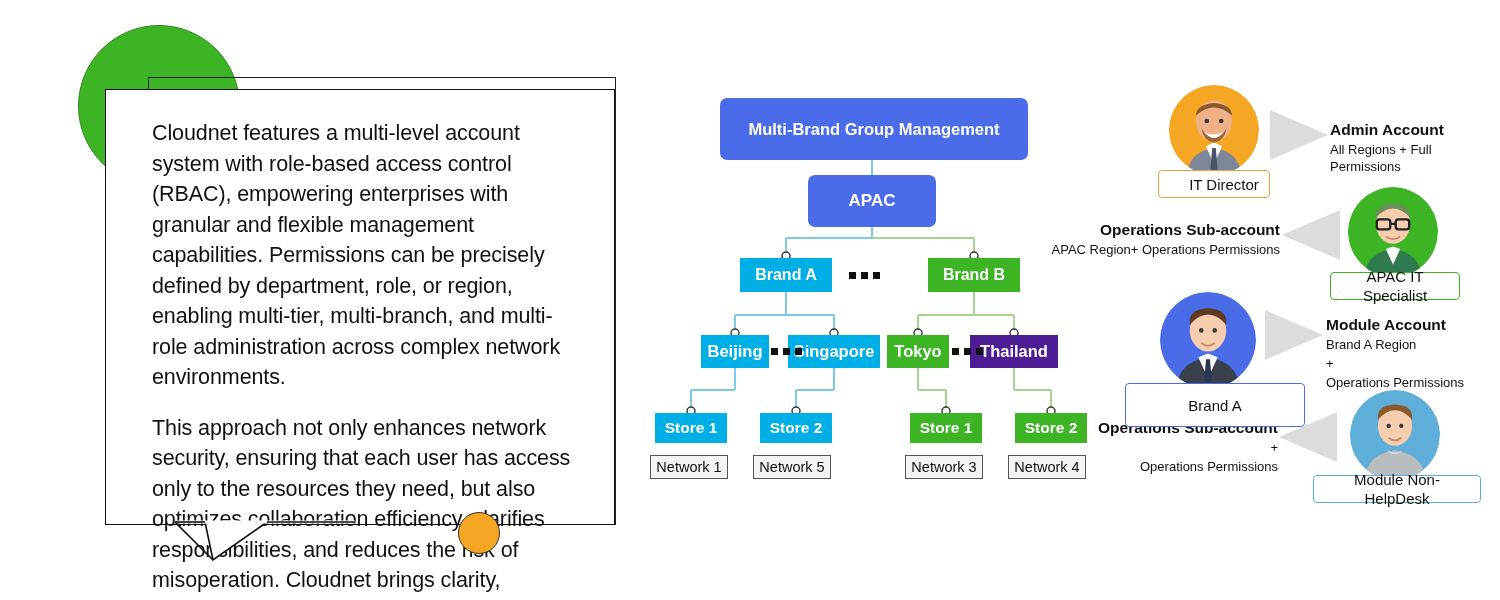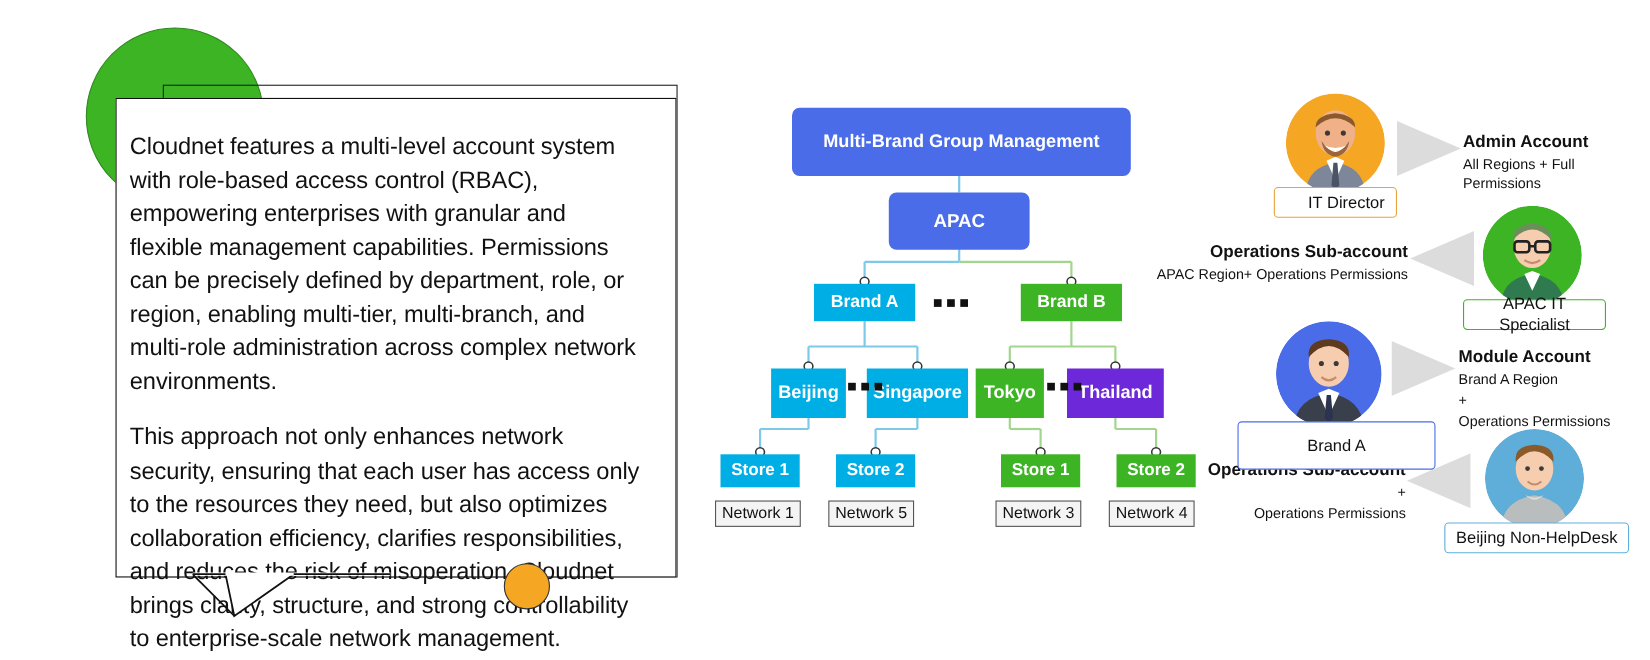--- a/index.html
+++ b/index.html
@@ -20,21 +20,21 @@
     left:458px;top:512px;width:40px;height:40px;border-radius:50%;
     background:#F5A623;border:1px solid #333;z-index:6;
   }
   #bubble-frame{
     left:148px;top:77px;width:466px;height:446px;
     border:1.4px solid #222;background:transparent;z-index:3;
   }
   #bubble{
     left:105px;top:89px;width:510px;height:436px;
     background:#ffffff;border:1.6px solid #111;z-index:4;
-    box-sizing:border-box;padding:28px 32px 0 12px;
+    box-sizing:border-box;padding:28px 32px 0 46px;
   }
   #bubble p{
     margin:0 0 20px 0;
     font-size:21.5px;line-height:30.5px;color:#111;
     letter-spacing:-0.1px;
   }
   #bubble p:last-child{margin-bottom:0;}
   #bubble-tail{left:175px;top:520px;width:180px;height:80px;z-index:5;}
 
   
@@ -49,25 +49,25 @@
     border-radius:7px;font-size:16.5px;line-height:21px;
     font-weight:bold;flex-direction:column;
   }
   .n-apac{
     left:168px;top:115px;width:128px;height:52px;background:#4A6CE8;
     border-radius:7px;font-size:17px;
   }
   .n-brand{width:92px;height:34px;top:198px;font-size:16px;}
   .n-brandA{left:100px;background:#00AEE6;}
   .n-brandB{left:288px;background:#3CB424;}
-  .n-city{height:45px;top:275px;font-size:16.5px;}
+  .n-city{height:33px;top:275px;font-size:16.5px;}
   .c-beijing{left:61px;width:68px;background:#00AEE6;}
   .c-singapore{left:148px;width:92px;background:#00AEE6;}
   .c-tokyo{left:247px;width:62px;background:#3CB424;}
-  .c-thailand{left:330px;width:88px;background:#6d28d9;text-align:right;}
+  .c-thailand{left:330px;width:88px;background:#4c1d95;text-align:right;}
   .n-store{height:30px;top:353px;width:72px;font-size:15.5px;}
   .s-1{left:15px;background:#00AEE6;}
   .s-2{left:120px;background:#00AEE6;}
   .s-3{left:270px;background:#3CB424;}
   .s-4{left:375px;background:#3CB424;}
   .net{
     position:absolute;top:395px;height:24px;width:78px;
     background:#f4f4f4;border:1px solid #555;box-sizing:border-box;
     display:flex;align-items:center;justify-content:center;
     font-size:14.5px;color:#111;
@@ -287,21 +287,21 @@
   <svg class="avatar" style="left:320px;top:320px;width:90px;height:90px;" viewBox="0 0 100 100">
     <circle cx="50" cy="50" r="50" fill="#5FAEDA"></circle>
     <path d="M16 100 Q18 72 50 67 Q82 72 84 100 Z" fill="#B9BDBD"></path>
     <path d="M41 67 Q50 76 59 67 Q50 72 41 67 Z" fill="#D9DDDD"></path>
     <ellipse cx="50" cy="40" rx="19" ry="22" fill="#F6CDAE"></ellipse>
     <path d="M31 33 Q50 12 69 33 Q71 17 50 16 Q29 17 31 33 Z" fill="#8B5A2B"></path>
     <circle cx="43" cy="40" r="2.4" fill="#3a3a3a"></circle>
     <circle cx="57" cy="40" r="2.4" fill="#3a3a3a"></circle>
     <path d="M43 53 Q50 59 57 53" stroke="#C58B6A" stroke-width="2" fill="none"></path>
   </svg>
-  <div class="name-tag tag-lblue" style="left:283px;top:405px;width:168px;height:28px;">Beijing Non-HelpDesk</div>
+  <div class="name-tag tag-lblue" style="left:283px;top:405px;width:168px;height:28px;">Module Non-HelpDesk</div>
   <svg class="arrow" style="left:245px;top:342px;width:62px;height:50px;" viewBox="0 0 62 50">
     <polygon points="62,0 4,25 62,50" fill="#dcdcdc"></polygon>
   </svg>
   <div class="acct-label" style="left:10px;top:348px;width:238px;text-align:right;">
     <div class="acct-title">Operations Sub-account</div>
     <div class="acct-sub">+</div>
     <div class="acct-sub">Operations Permissions</div>
   </div>
 </div>
 

